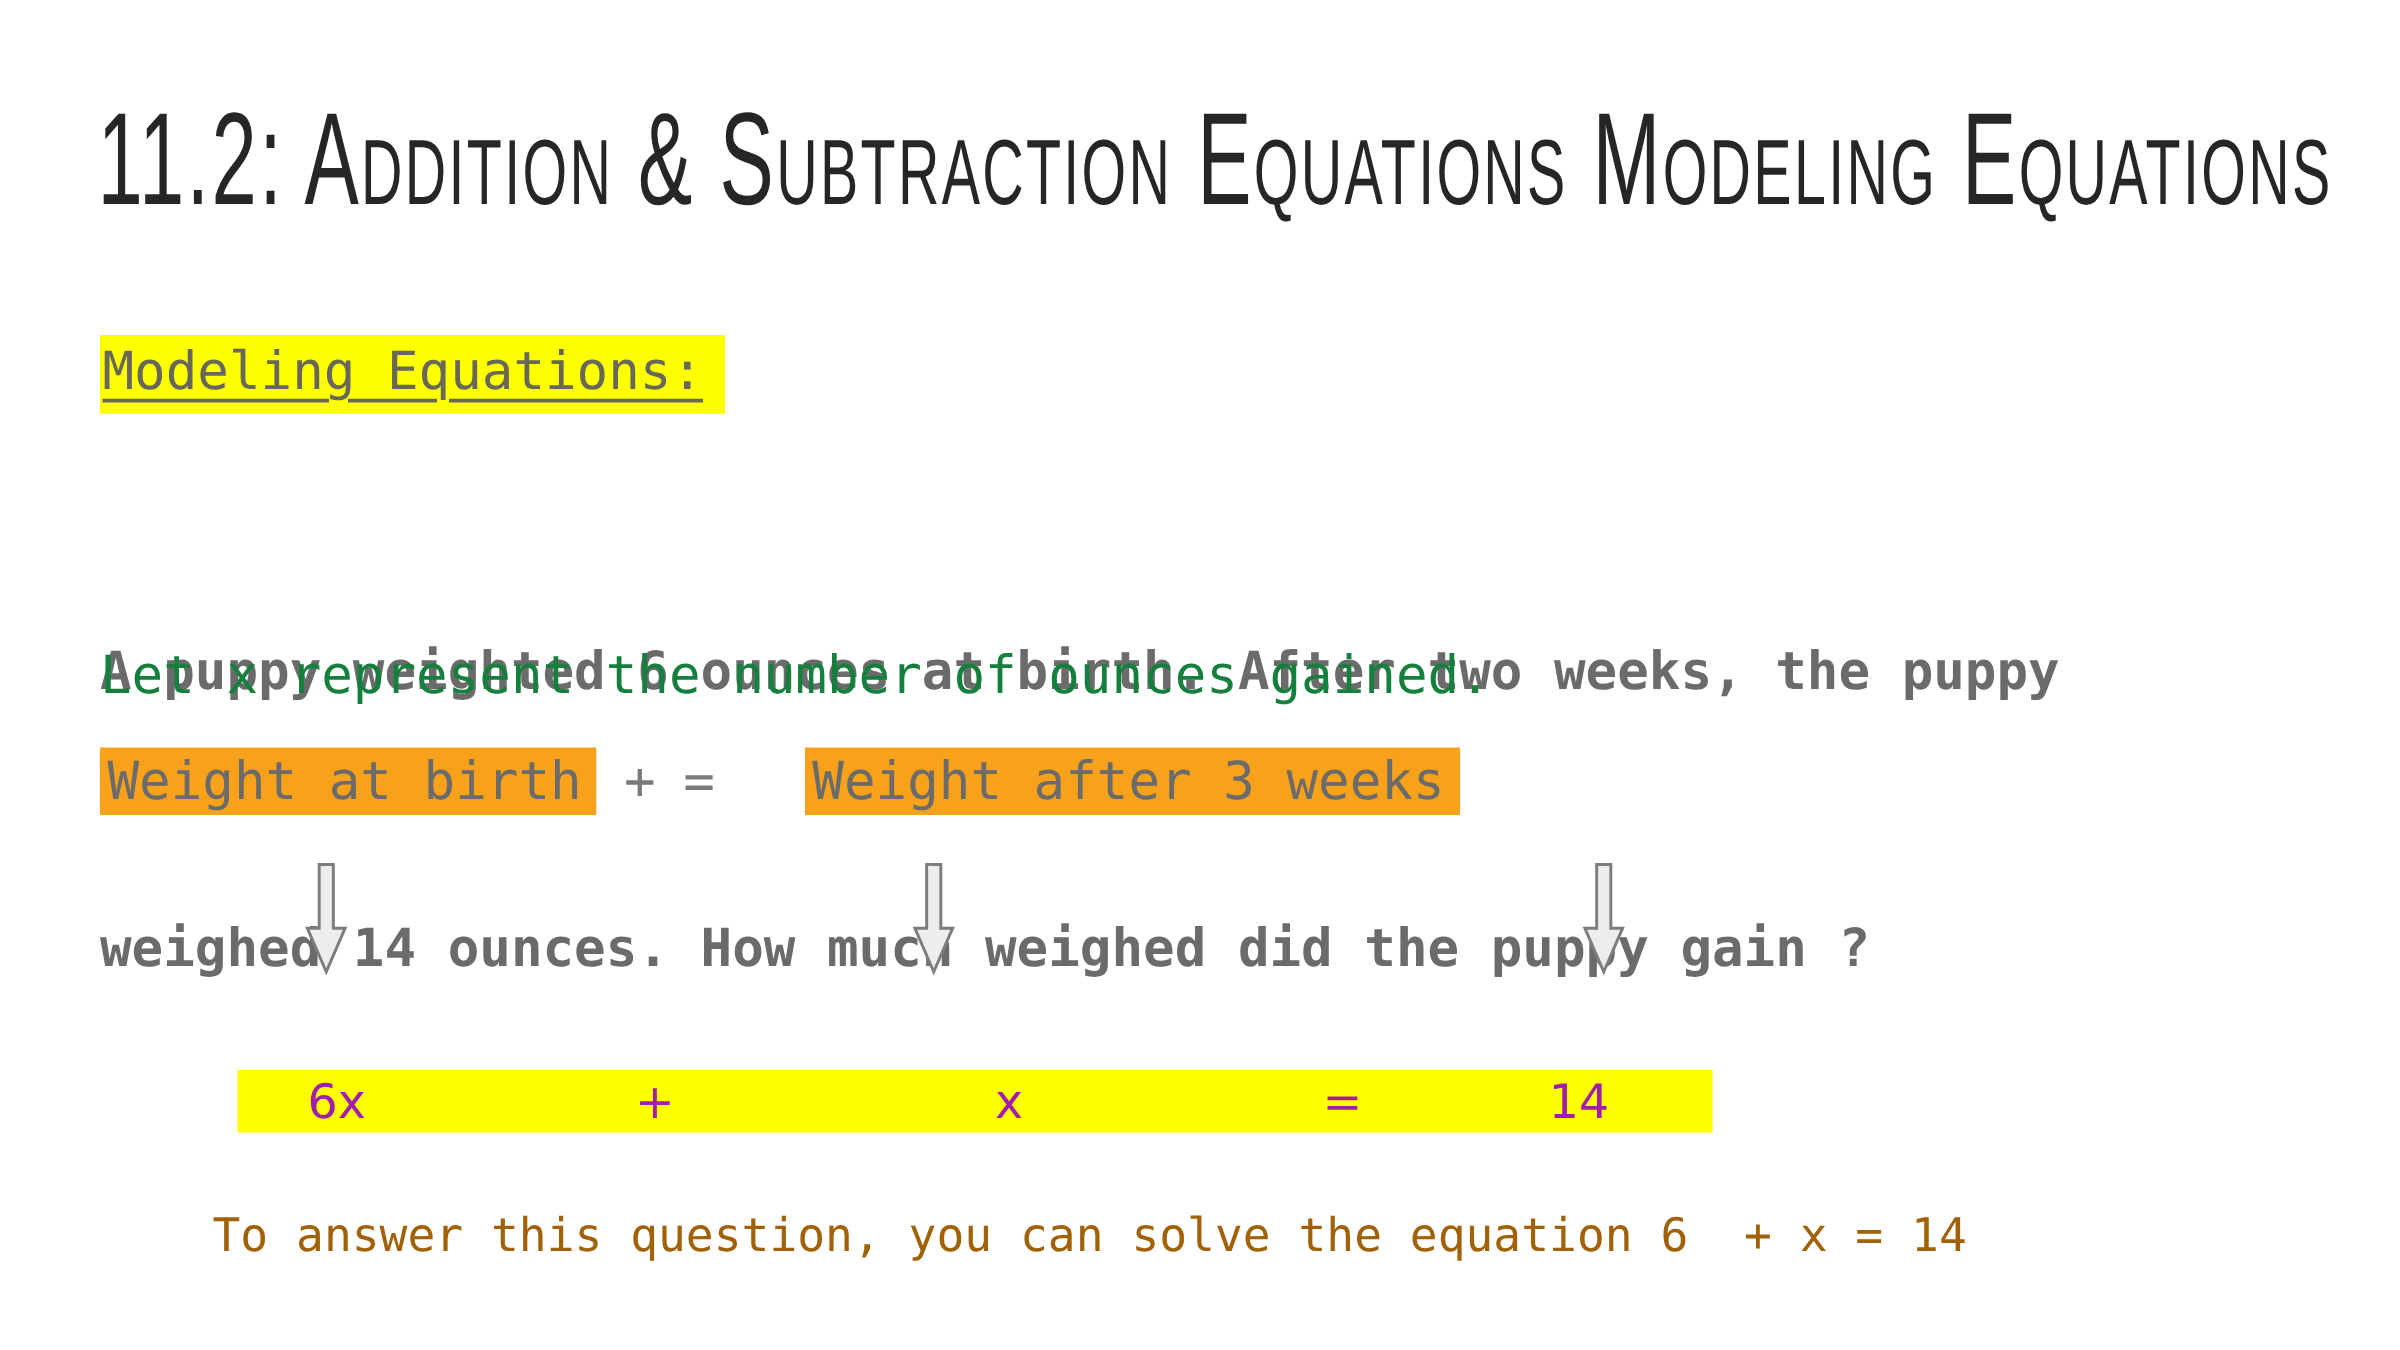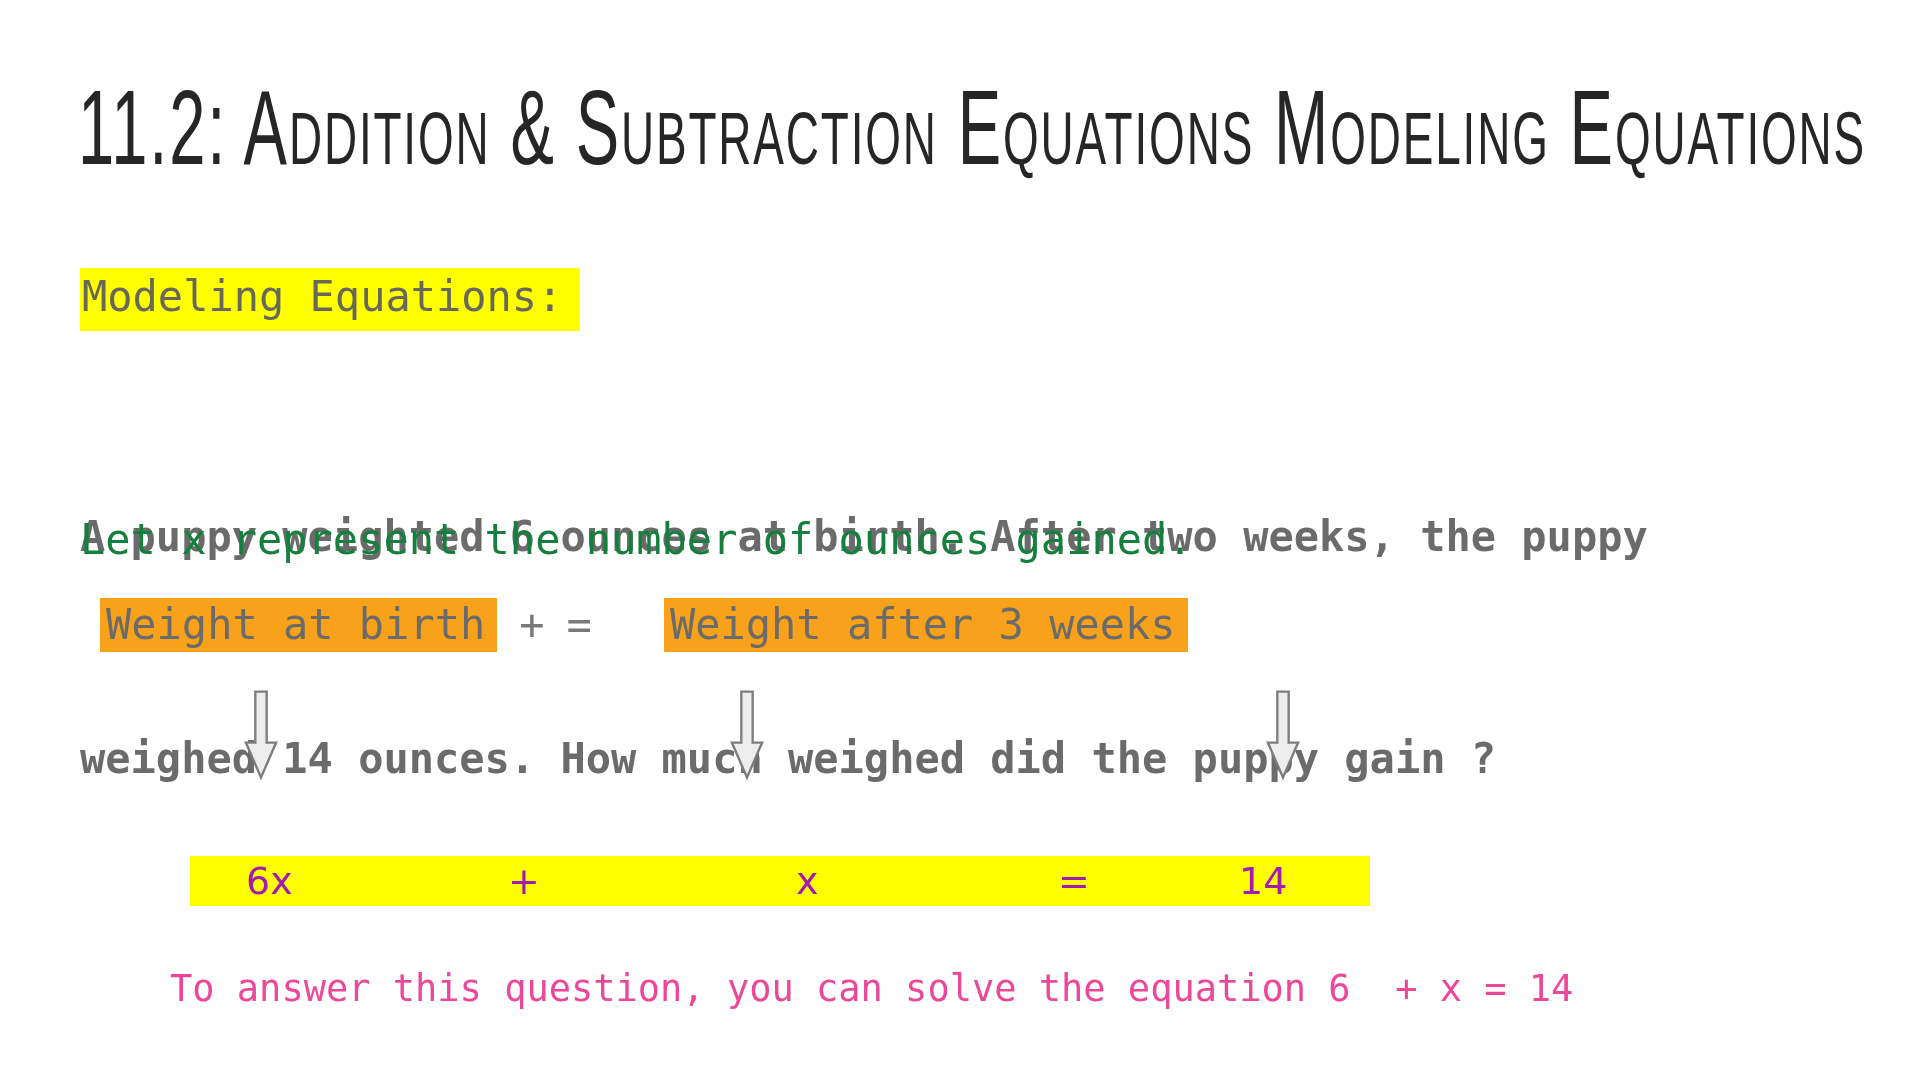--- a/index.html
+++ b/index.html
@@ -28,20 +28,21 @@
     transform-origin: left top;
   }
   .heading {
     position: absolute;
     left: 80px; top: 268px;
     display: inline-block;
     font-size: 42px;
     color: #68685a;
     background: #ffff00;
     padding: 4px 18px 10px 2px;
+    text-decoration: underline;
     text-decoration-thickness: 3px;
     text-underline-offset: 8px;
     text-decoration-color: #68685a;
     text-align: center;
   }
   .problem {
     position: absolute;
     left: 80px; top: 352px;
     font-size: 42px;
     line-height: 74px;
@@ -63,21 +64,20 @@
     display: flex;
     align-items: center;
     font-size: 42px;
     color: #6b6b6b;
     white-space: pre;
   }
   .model-term {
     background: #f7a21a;
     line-height: 54px;
     padding: 0 12px 0 6px;
-    margin-left: 20px;
   }
   .model-op { color: #7a7a7a; line-height: 54px; }
   .op-plus  { margin: 0 8px 0 22px; }
   .op-eq    { margin: 0 12px 0 14px; }
   .term-3   { margin-left: 60px; }
   .arrow {
     position: absolute; top: 688px;
     width: 34px; height: 94px;
   }
   .arrow-1 { left: 244px; }
@@ -99,21 +99,21 @@
   .eq-1 { left: 56px; }
   .eq-2 { left: 318px; }
   .eq-3 { left: 606px; }
   .eq-4 { left: 868px; }
   .eq-5 { left: 1049px; }
   .conclusion {
     position: absolute;
     left: 170px; top: 964px;
     font-size: 37px;
     line-height: 50px;
-    color: #ec4899;
+    color: #a16207;
     white-space: pre;
   }
 </style>
 </head>
 <body>
 
 <div class="page">
 
   <div class="title">11.2: Addition &amp; Subtraction Equations Modeling Equations</div>
 

